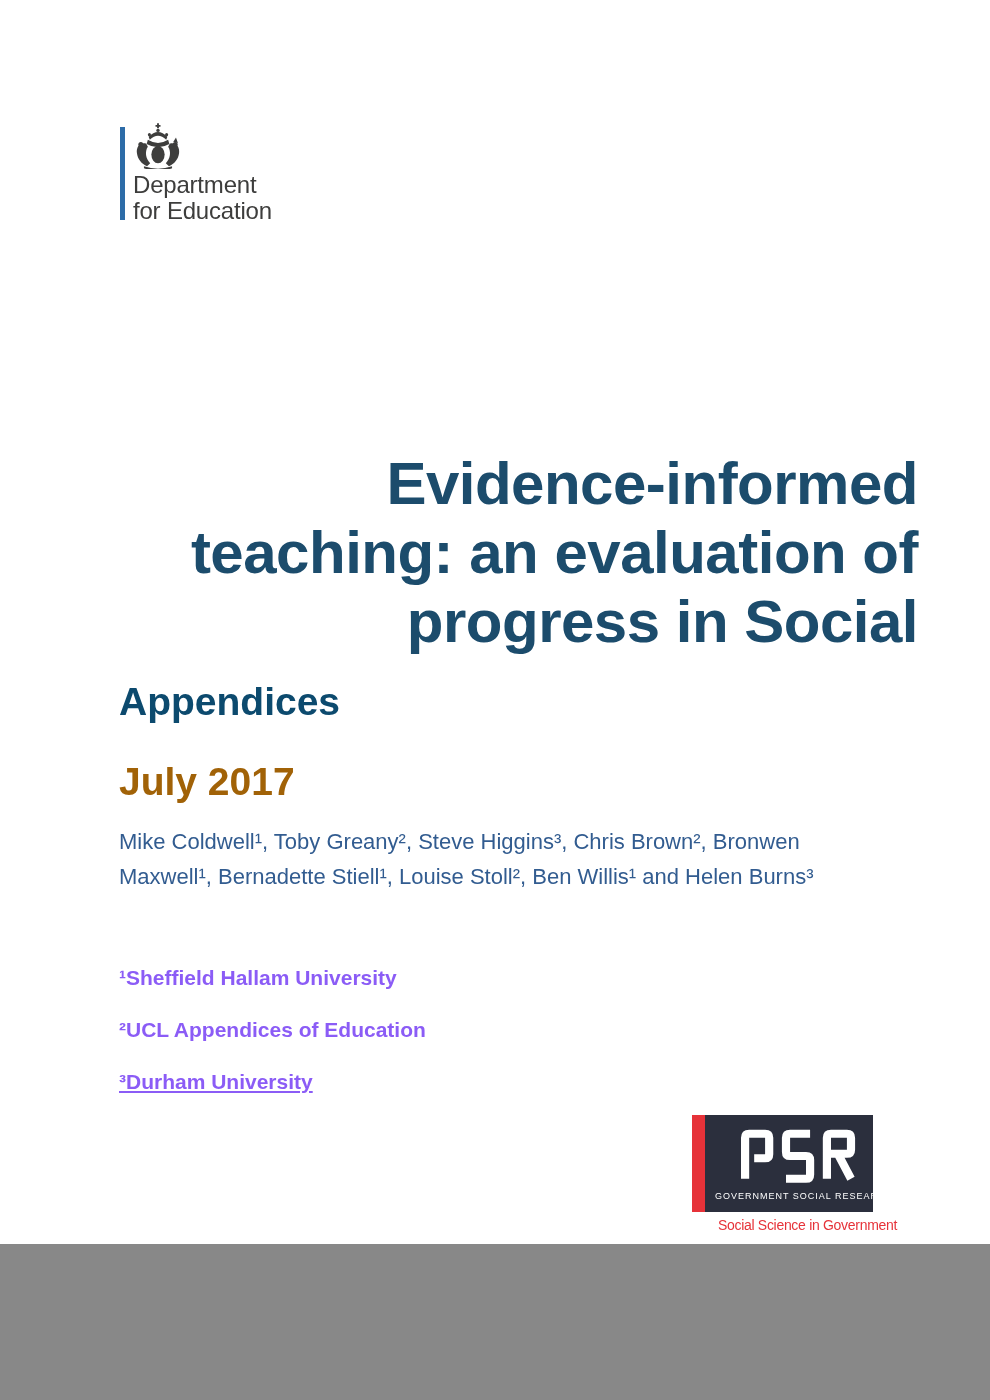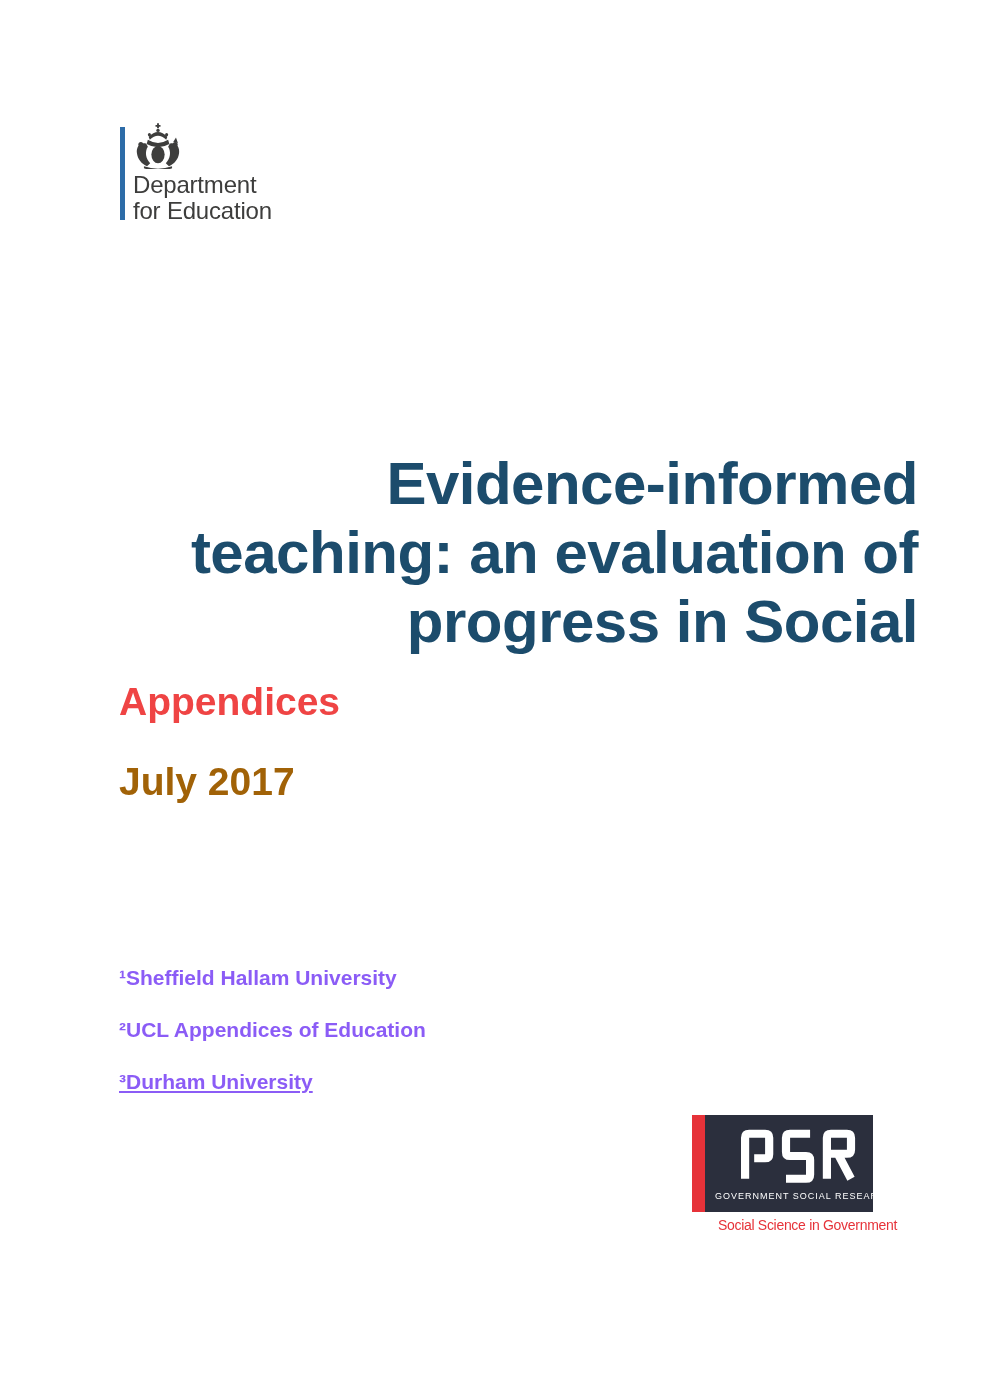--- a/index.html
+++ b/index.html
@@ -1,34 +1,34 @@
 <!DOCTYPE html>
 <html><head>
 <meta charset="utf-8">
 <style>
   html,body{margin:0;padding:0;background:#888;}
   .page{
     position:relative;
-    width:990px;height:1400px;
+    width:990px;height:1244px;
     background:#ffffff;
     margin:0 auto;
     overflow:hidden;
     font-family:"Liberation Sans", sans-serif;
   }
   
   .dfe-logo{position:absolute;left:120px;top:122px;width:220px;height:110px;}
   .dfe-bar{position:absolute;left:0;top:5px;width:5px;height:93px;background:#2d6ca8;}
   .dfe-crest{position:absolute;left:13px;top:1px;width:50px;height:46px;}
   .dfe-text{position:absolute;left:13px;top:50px;font-size:24px;line-height:26px;
     color:#3d3d3c;font-weight:500;letter-spacing:-0.2px;white-space:nowrap;}
   
   .title{position:absolute;left:118px;top:449px;width:800px;
     font-size:60px;line-height:69px;font-weight:bold;color:#1c4c6c;letter-spacing:-0.5px;text-align:right;}
   .subtitle{position:absolute;left:119px;top:677px;
-    font-size:39px;line-height:50px;font-weight:bold;color:#ef4444;}
+    font-size:39px;line-height:50px;font-weight:bold;color:#0c4a6e;}
   .pub-date{position:absolute;left:119px;top:757px;
     font-size:39px;line-height:50px;font-weight:bold;color:#a16207;}
   
   .authors{position:absolute;left:119px;top:824px;width:800px;
     font-size:22px;line-height:35px;color:#325c90;}
   
   .affiliation{position:absolute;left:119px;
     font-size:21px;line-height:30px;font-weight:bold;color:#8b5cf6;}
   .affil-1{top:963px;} .affil-2{top:1015px;} .affil-3{top:1067px;text-decoration:underline;}
   
@@ -73,20 +73,24 @@
 
   <div class="title">
     <div>Evidence-informed</div>
     <div>teaching: an evaluation of</div>
     <div>progress in Social</div>
   </div>
 
   <div class="subtitle">Appendices</div>
   <div class="pub-date">July 2017</div>
 
+  <div class="authors">
+    <div>Mike Coldwell¹, Toby Greany², Steve Higgins³, Chris Brown², Bronwen</div>
+    <div>Maxwell¹, Bernadette Stiell¹, Louise Stoll², Ben Willis¹ and Helen Burns³</div>
+  </div>
 
   <div class="affiliation affil-1">¹Sheffield Hallam University</div>
   <div class="affiliation affil-2">²UCL Appendices of Education</div>
   <div class="affiliation affil-3">³Durham University</div>
 
   <div class="gsr">
     <div class="gsr-box">
       <div class="gsr-stripe"></div>
       <svg class="gsr-letters" viewBox="0 0 130 66" xmlns="http://www.w3.org/2000/svg" aria-label="GSR">
         <g fill="none" stroke="#ffffff" stroke-width="9" stroke-linecap="butt">

